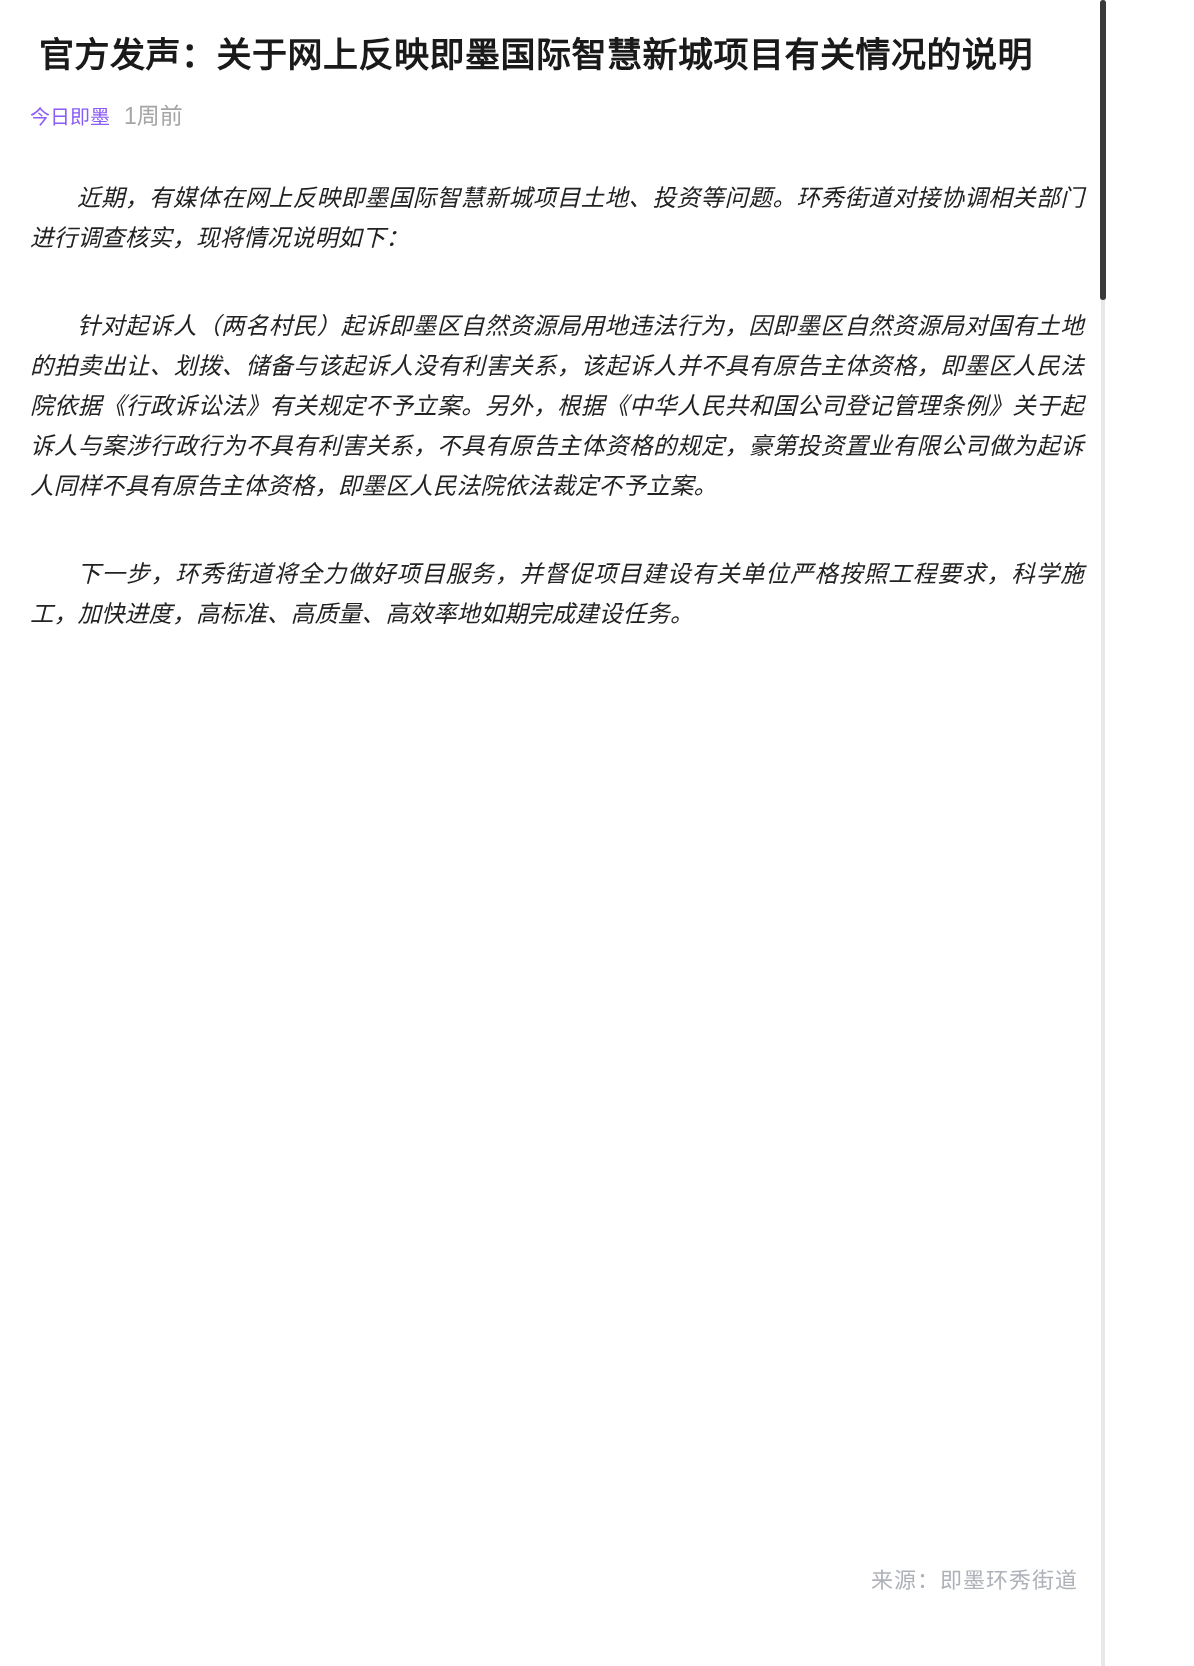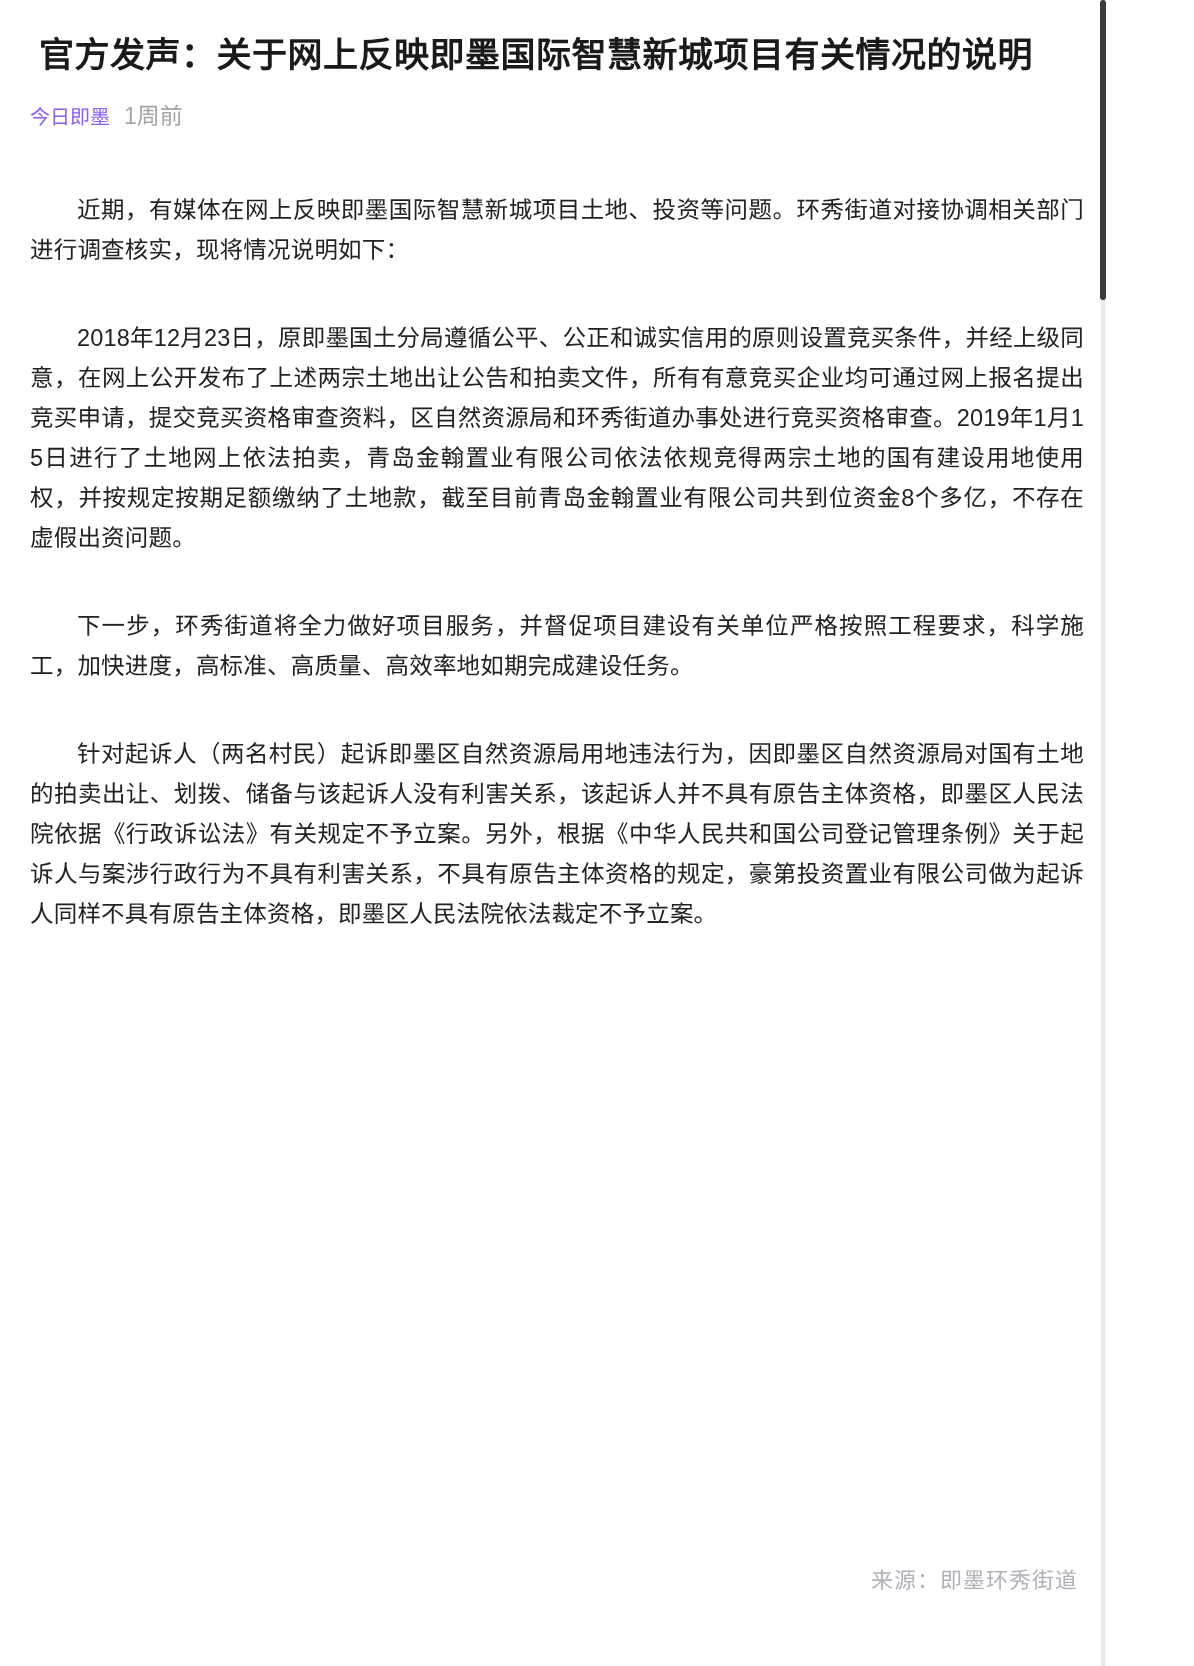--- a/index.html
+++ b/index.html
@@ -79,21 +79,22 @@
   }
   .byline-source {
     color: #8b5cf6;
   }
   .byline-time {
     color: #a6a6a6;
     font-size: 23px;
   }
 
   .article-body {
-    margin-top: 58px;
+    margin-top: 46px;
+    font-style: italic;
   }
 
   .para {
     margin: 0 0 48px 0;
     font-size: 23.5px;
     line-height: 40px;
     color: #222222;
     text-align: justify;
     text-justify: inter-ideograph;
     text-indent: 2em;
@@ -124,23 +125,22 @@
 
     <h1 class="article-title">官方发声：关于网上反映即墨国际智慧新城项目有关情况的说明</h1>
 
     <div class="byline">
       <span class="byline-source">今日即墨</span>
       <span class="byline-time">1周前</span>
     </div>
 
     <div class="article-body">
       <p class="para">近期，有媒体在网上反映即墨国际智慧新城项目土地、投资等问题。环秀街道对接协调相关部门进行调查核实，现将情况说明如下：</p>
-      <p class="para">2018年12月23日，原即墨国土分局遵循公平、公正和诚实信用的原则设置竞买条件，并经上级同意，在网上公开发布了上述两宗土地出让公告和拍卖文件，所有有意竞买企业均可通过网上报名提出竞买申请，提交竞买资格审查资料，区自然资源局和环秀街道办事处进行竞买资格审查。2019年1月15日进行了土地网上依法拍卖，青岛金翰置业有限公司依法依规竞得两宗土地的国有建设用地使用权，并按规定按期足额缴纳了土地款，截至目前青岛金翰置业有限公司共到位资金8个多亿，不存在虚假出资问题。</p>
+      <p class="para">针对起诉人（两名村民）起诉即墨区自然资源局用地违法行为，因即墨区自然资源局对国有土地的拍卖出让、划拨、储备与该起诉人没有利害关系，该起诉人并不具有原告主体资格，即墨区人民法院依据《行政诉讼法》有关规定不予立案。另外，根据《中华人民共和国公司登记管理条例》关于起诉人与案涉行政行为不具有利害关系，不具有原告主体资格的规定，豪第投资置业有限公司做为起诉人同样不具有原告主体资格，即墨区人民法院依法裁定不予立案。</p>
       <p class="para">下一步，环秀街道将全力做好项目服务，并督促项目建设有关单位严格按照工程要求，科学施工，加快进度，高标准、高质量、高效率地如期完成建设任务。</p>
-      <p class="para">针对起诉人（两名村民）起诉即墨区自然资源局用地违法行为，因即墨区自然资源局对国有土地的拍卖出让、划拨、储备与该起诉人没有利害关系，该起诉人并不具有原告主体资格，即墨区人民法院依据《行政诉讼法》有关规定不予立案。另外，根据《中华人民共和国公司登记管理条例》关于起诉人与案涉行政行为不具有利害关系，不具有原告主体资格的规定，豪第投资置业有限公司做为起诉人同样不具有原告主体资格，即墨区人民法院依法裁定不予立案。</p>
     </div>
 
   </div>
 
   <div class="scroll-gutter"></div>
   <div class="scroll-track"></div>
   <div class="scroll-thumb"></div>
 
   <div class="source-footer">来源：即墨环秀街道</div>
 

